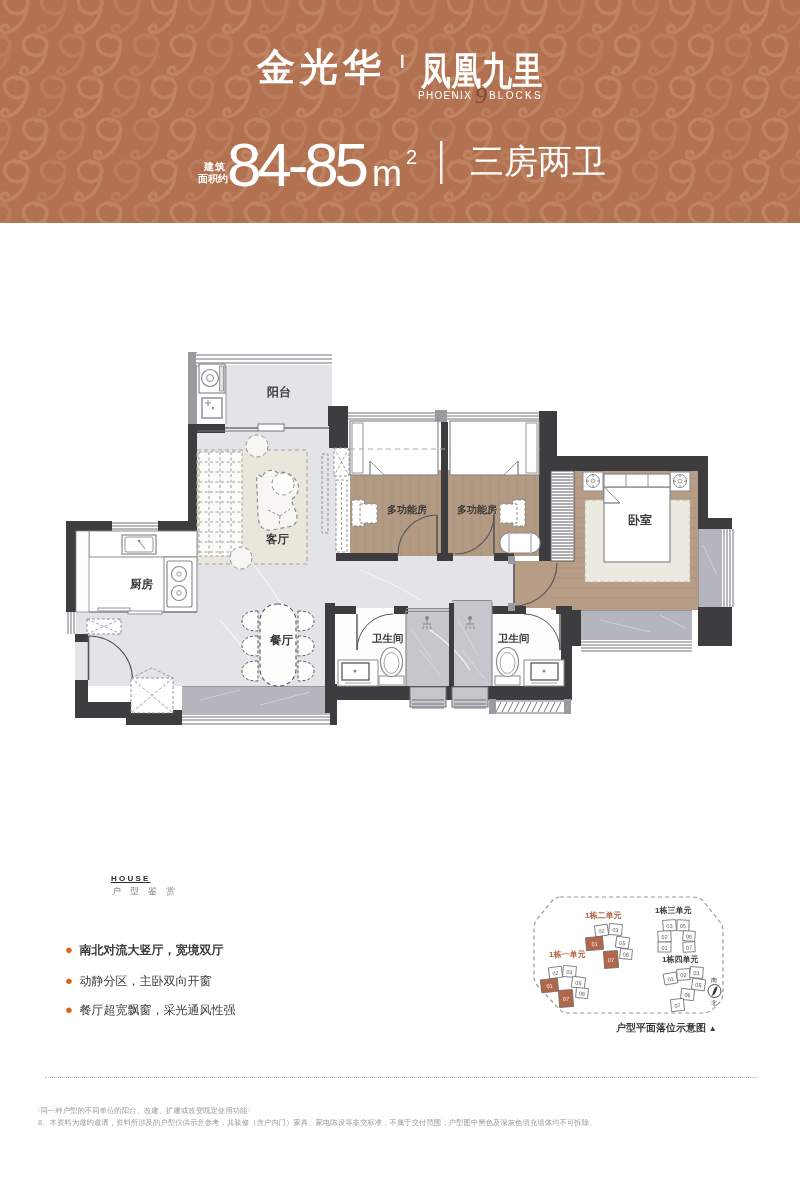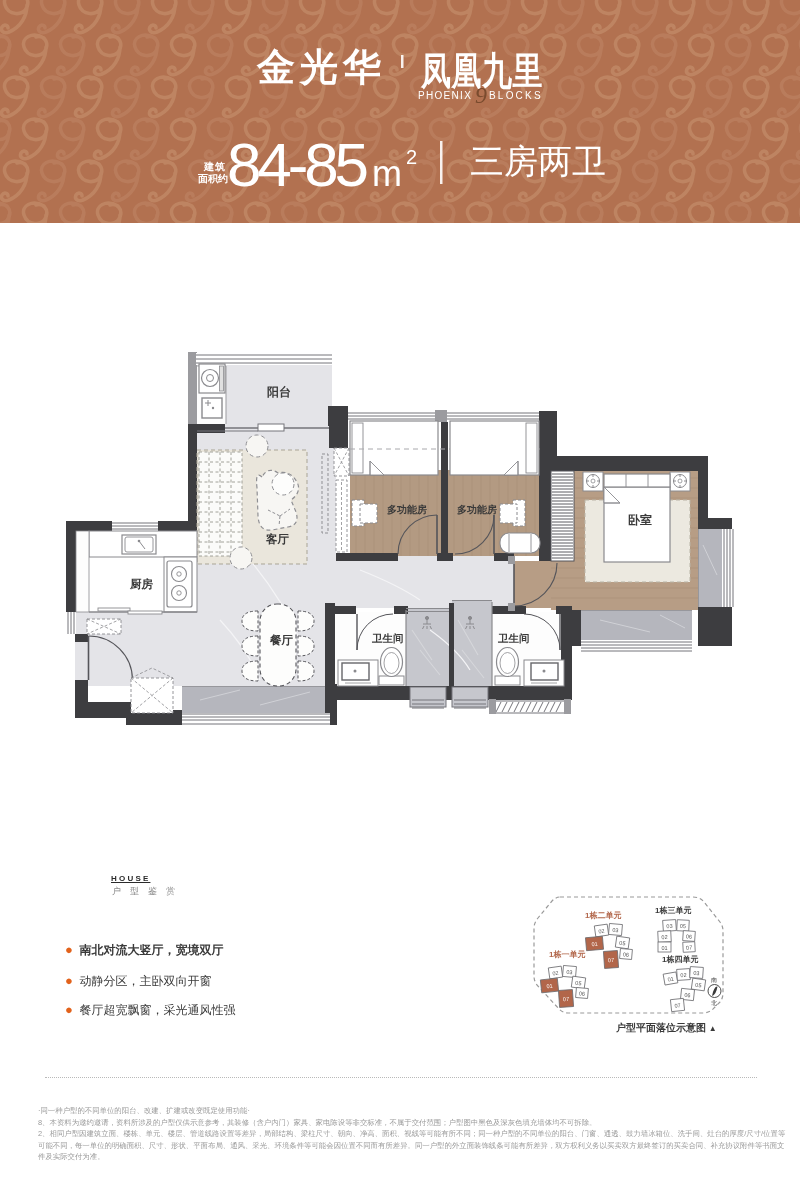--- a/index.html
+++ b/index.html
@@ -735,14 +735,13 @@
     </g>
 </svg>
 
 <div class="abs" style="left:616px;top:1021px;font-size:10px;font-weight:bold;color:#3a3a3a;">户型平面落位示意图 <span style="font-size:8px;">▲</span></div>
 
 <div class="abs" style="left:45px;top:1077px;width:712px;height:0;border-top:1.5px dotted #b9b9b9;"></div>
 
 <div class="abs" style="left:38px;top:1105px;width:752px;font-size:7.4px;color:#9a9a9a;line-height:11.6px;">
   <div>·同一种户型的不同单位的阳台、改建、扩建或改变既定使用功能·</div>
   <div>8、本资料为邀约邀请，资料所涉及的户型仅供示意参考，其装修（含户内门）家具、家电陈设等非交标准，不属于交付范围；户型图中黑色及深灰色填充墙体均不可拆除。</div>
-  <div>2、相同户型因建筑立面、楼栋、单元、楼层、管道线路设置等差异，局部结构、梁柱尺寸、朝向、净高、面积、视线等可能有所不同；同一种户型的不同单位的阳台、门窗、通透、鼓力墙冰箱位、洗手间、灶台的厚度/尺寸/位置等可能不同，每一单位的明确面积、尺寸、形状、平面布局、通风、采光、环境条件等可能会因位置不同而有所差异。同一户型的外立面装饰线条可能有所差异，双方权利义务以买卖双方最终签订的买卖合同、补充协议附件等书面文件及实际交付为准。</div>
 </div>
 
 </body></html>

